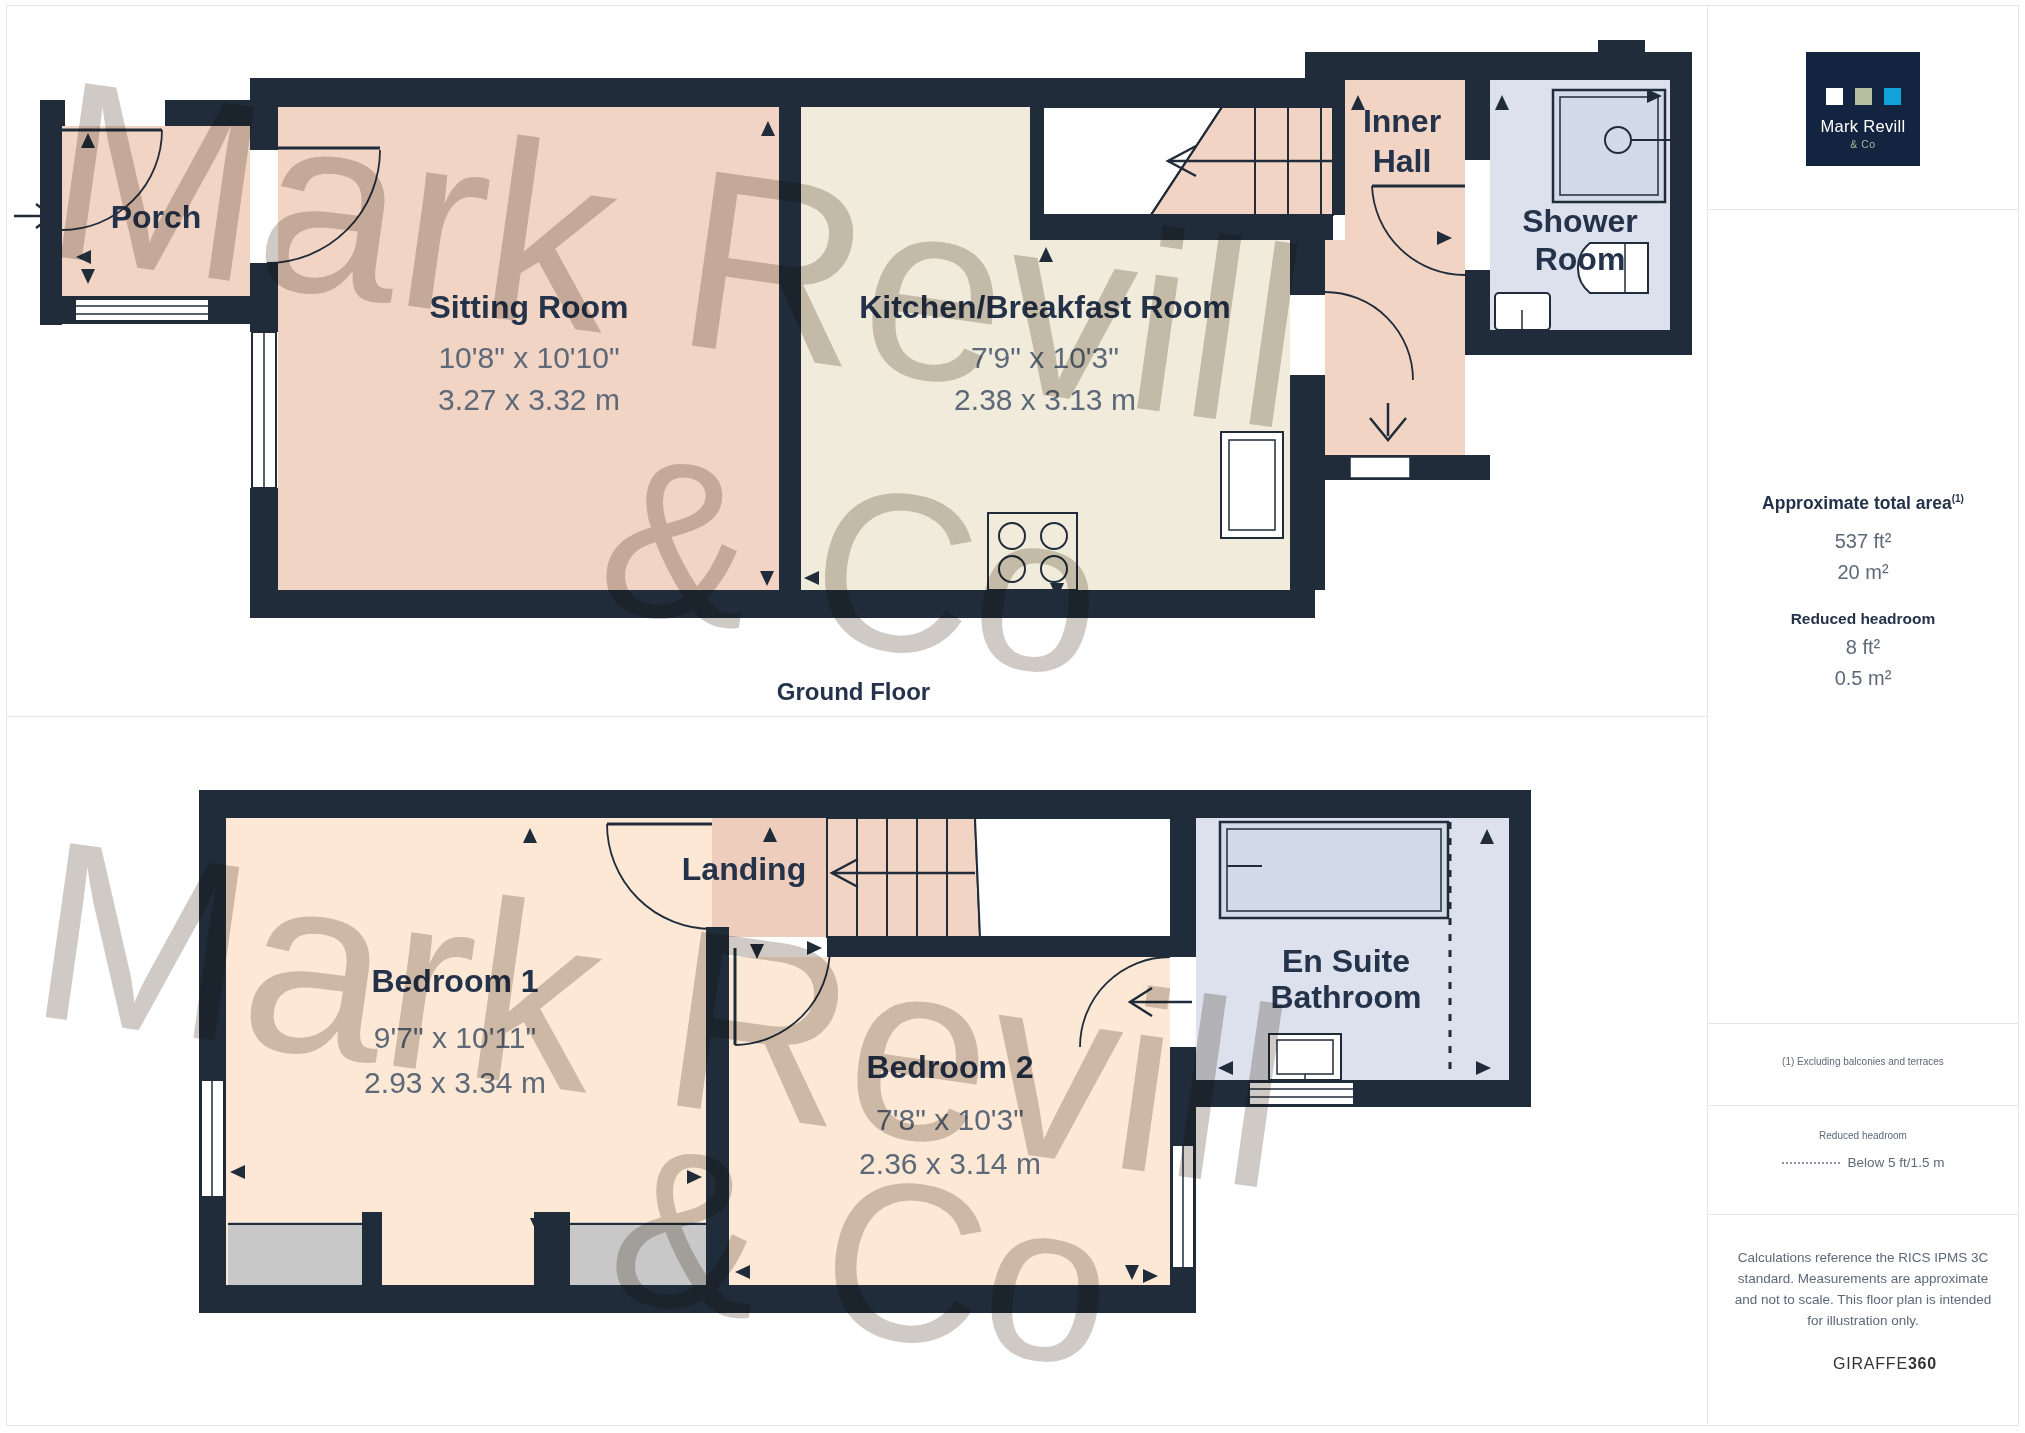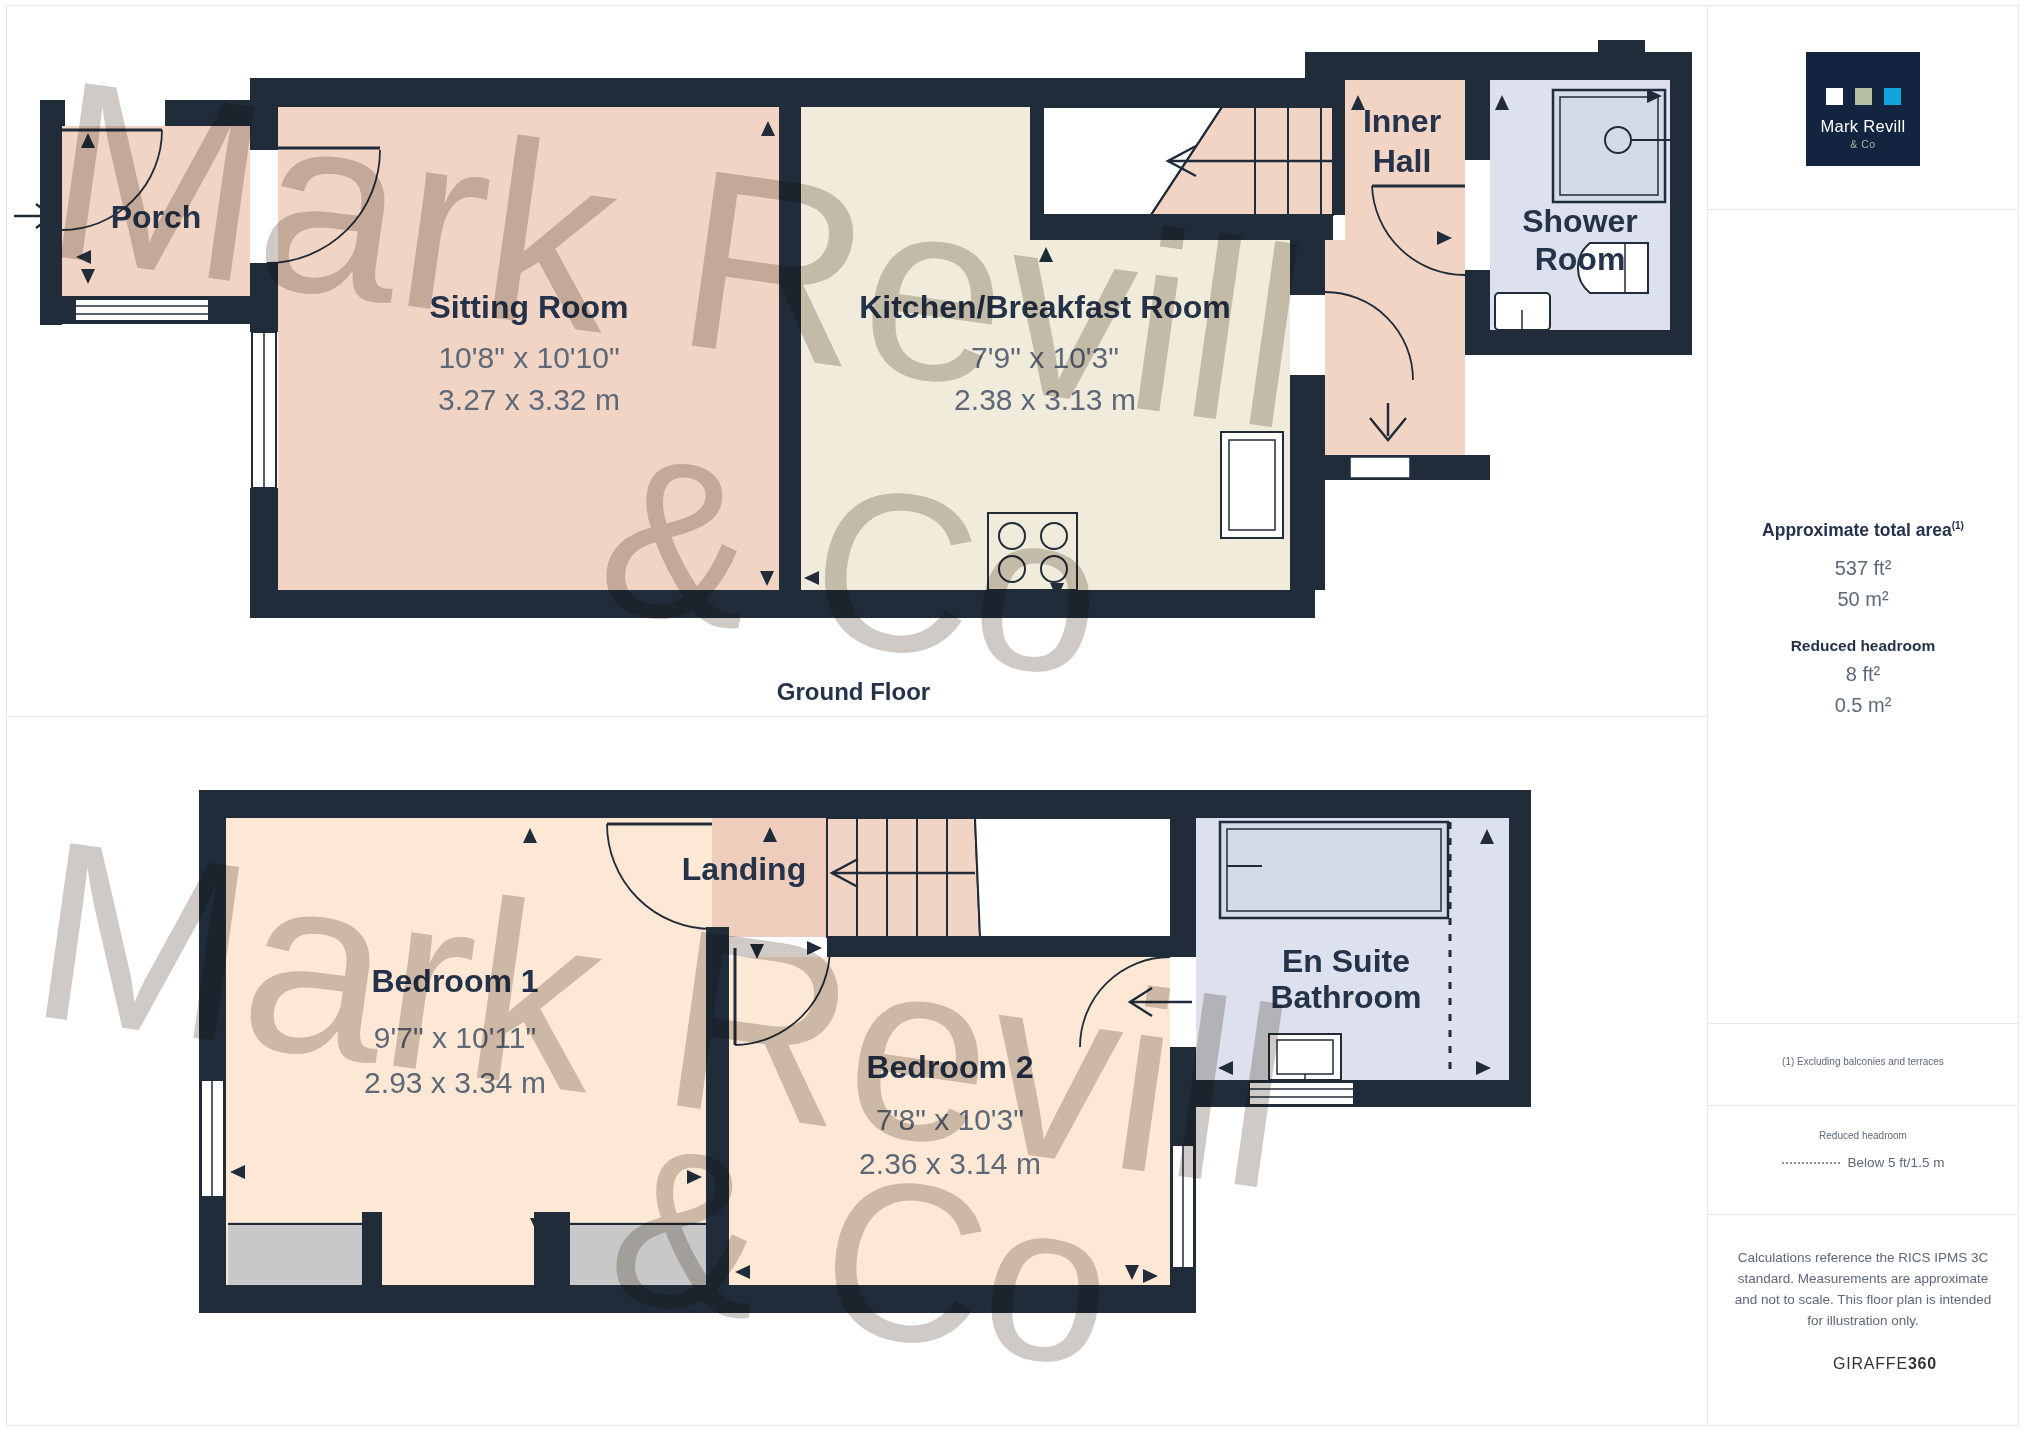--- a/index.html
+++ b/index.html
@@ -343,24 +343,24 @@
   <div class="logo-box">
     <div class="logo-squares">
       <div class="logo-sq" style="background:#ffffff;"></div>
       <div class="logo-sq" style="background:#b7bfa0;"></div>
       <div class="logo-sq" style="background:#12a3dc;"></div>
     </div>
     <div class="logo-name">Mark Revill</div>
     <div class="logo-sub">&amp; Co</div>
   </div>
 
-  <div class="sb" style="top:520px;">
+  <div class="sb" style="top:493px;">
     <div class="area-title"><span>Approximate total area</span><sup>(1)</sup></div>
     <div class="area-val">537 ft²</div>
-    <div class="area-val">50 m²</div>
+    <div class="area-val">20 m²</div>
     <div class="reduced-title">Reduced headroom</div>
     <div class="area-val">8 ft²</div>
     <div class="area-val">0.5 m²</div>
   </div>
 
   <div class="sb small-txt" style="top:1056px;">(1) Excluding balconies and terraces</div>
 
   <div class="sb" style="top:1130px;">
     <div class="small-txt">Reduced headroom</div>
     <div class="legend-row">

